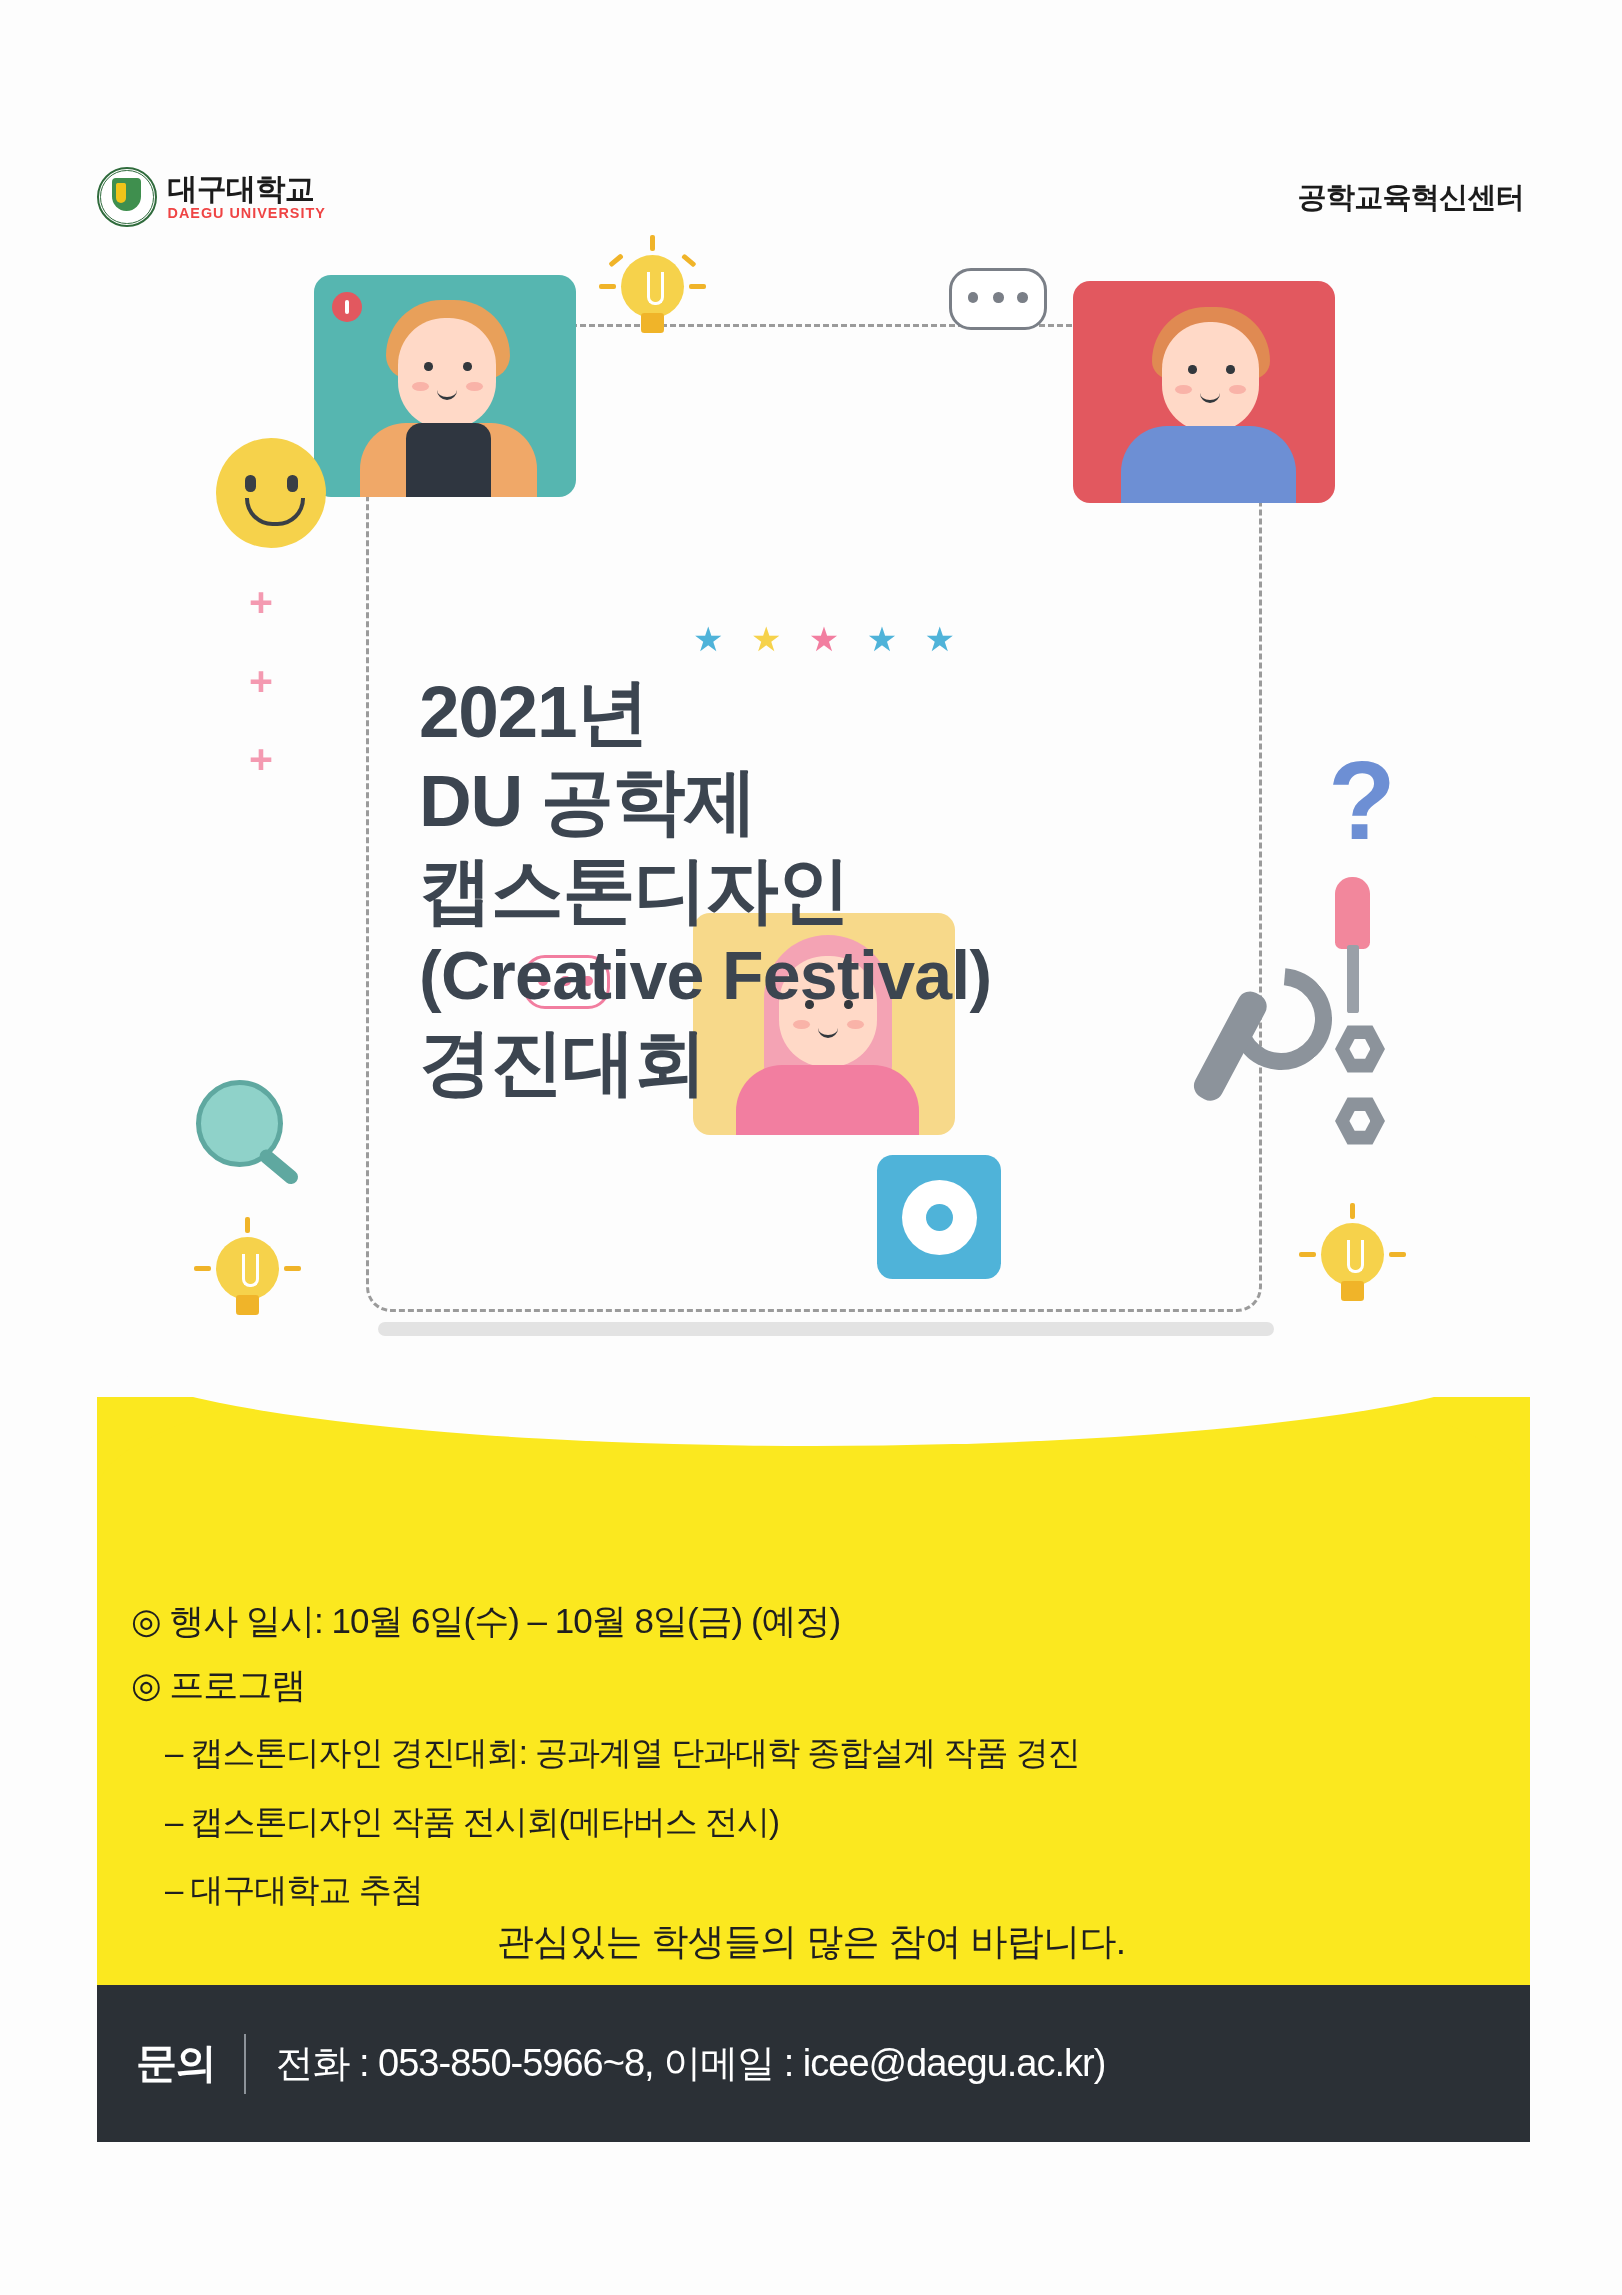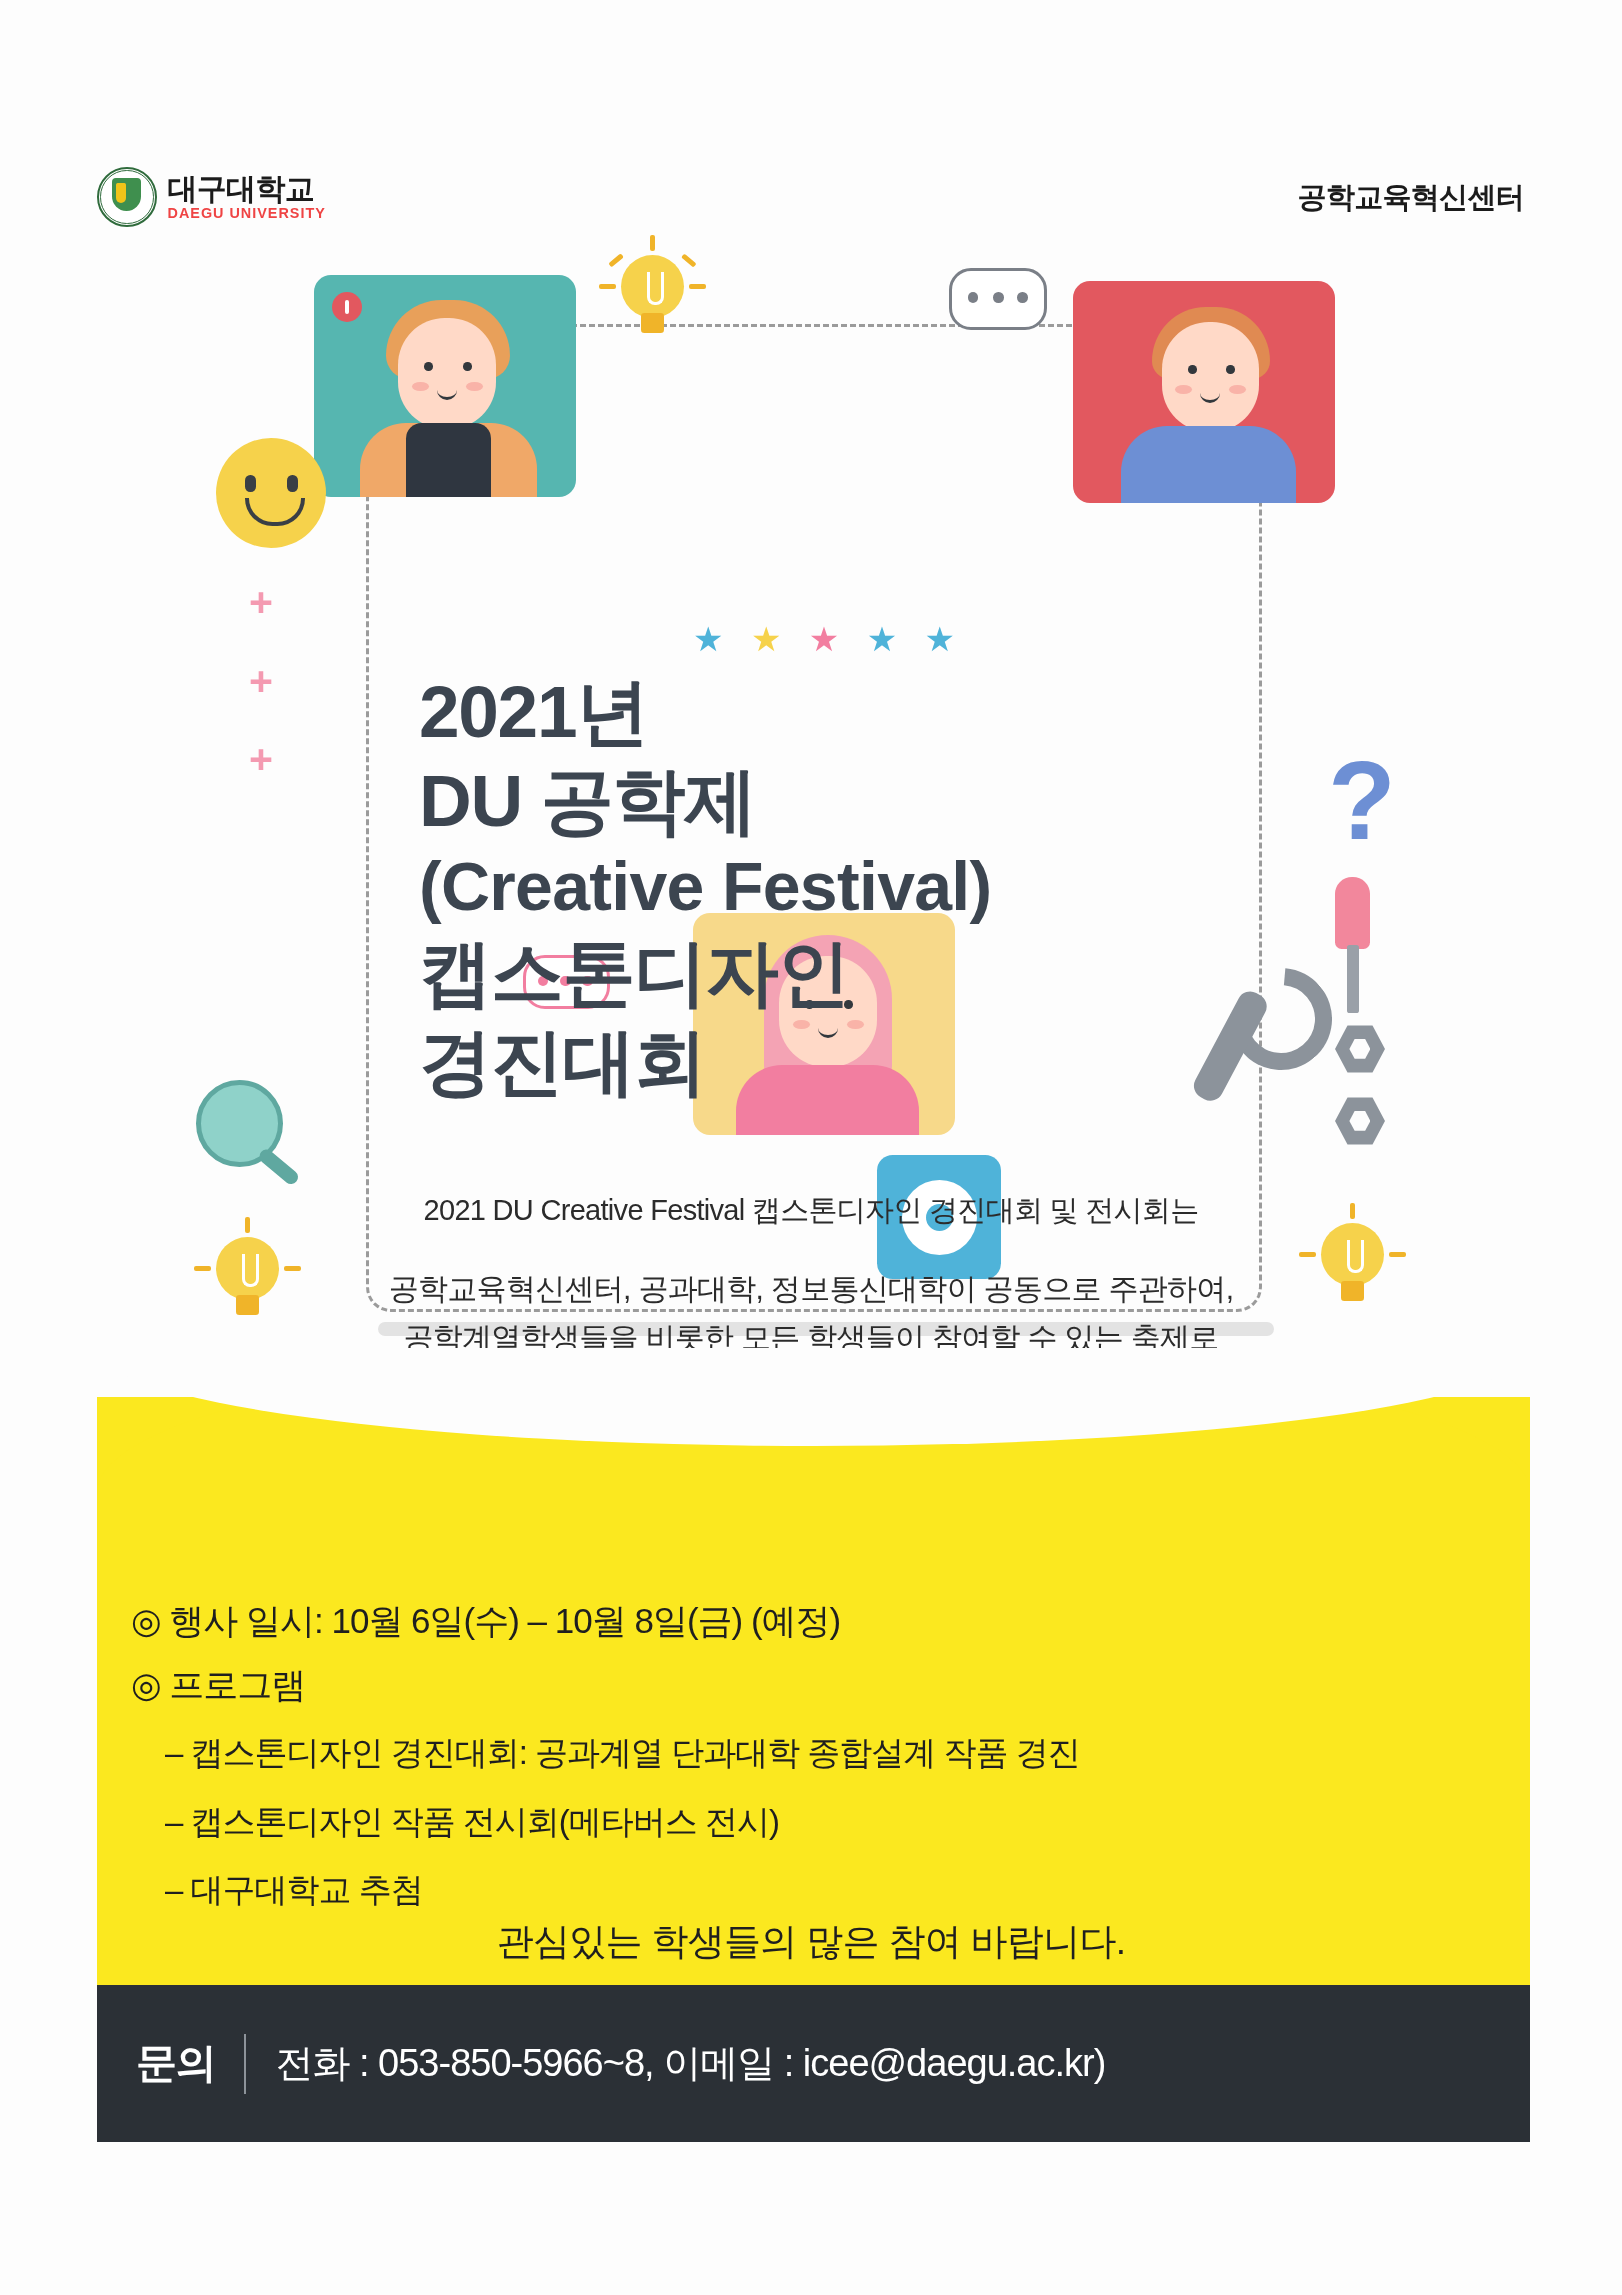--- a/index.html
+++ b/index.html
@@ -485,32 +485,26 @@
       <span class="star" style="color:#4fb3d9;">★</span>
       <span class="star" style="color:#f6d24b;">★</span>
       <span class="star" style="color:#f27ea0;">★</span>
       <span class="star" style="color:#4fb3d9;">★</span>
       <span class="star" style="color:#4fb3d9;">★</span>
     </div>
 
     <div class="title-block">
       <div class="title-line">2021년</div>
       <div class="title-line">DU 공학제</div>
+      <div class="title-line">캡스톤디자인</div>
       <div class="title-line eng">(Creative Festival)</div>
-      <div class="title-line">캡스톤디자인</div>
       <div class="title-line">경진대회</div>
     </div>
   </div>
 
-  <div class="desc">
-    <div class="lead">2021 DU Creative Festival 캡스톤디자인 경진대회 및 전시회는</div>
-    <div class="line">공학교육혁신센터, 공과대학, 정보통신대학이 공동으로 주관하여,</div>
-    <div class="line">공학계열학생들을 비롯한 모든 학생들이 참여할 수 있는 축제로</div>
-    <div class="line">특히 올해는 메타버스(Metaversae) 플랫폼을 통해 학생들의 열정을 확인할 수 있습니다.</div>
-  </div>
 
   <div class="yellow"></div>
   <div class="yellow-curve"></div>
   <div class="yellow-mask"></div>
 
   <div class="items">
     <div class="item">
       <span>◎</span>
       <span>행사 일시:</span>
       <span>10월 6일(수) – 10월 8일(금) (예정)</span>

